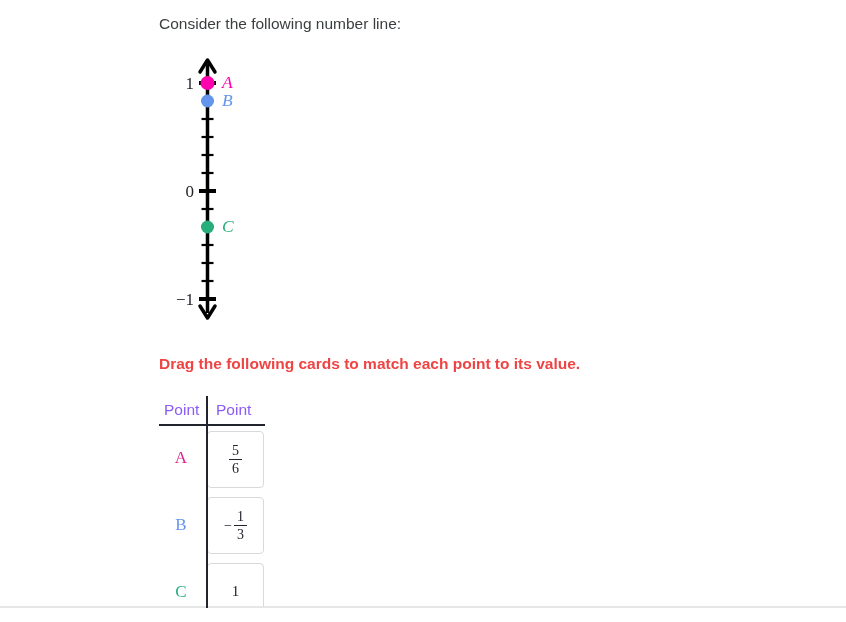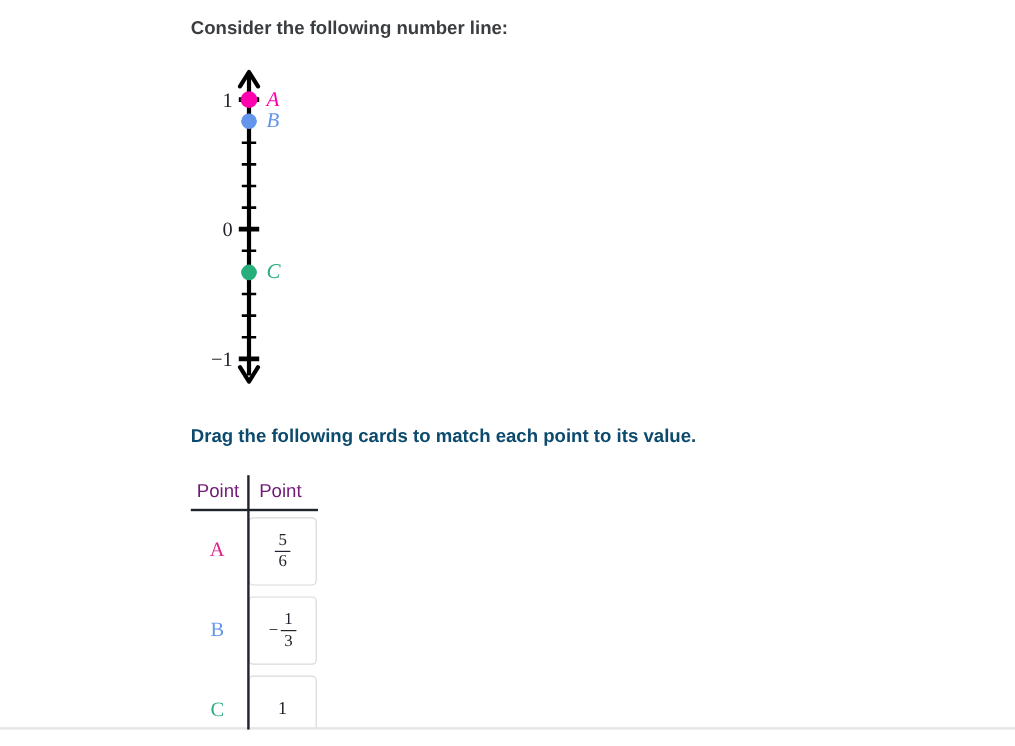--- a/index.html
+++ b/index.html
@@ -3,45 +3,45 @@
 <meta charset="utf-8">
 <style>
   html, body { margin: 0; padding: 0; background: #fff; }
   .page {
     position: relative; width: 846px; height: 622px;
     background: #ffffff; overflow: hidden;
     font-family: "Liberation Sans", sans-serif;
   }
   .prompt {
     position: absolute; left: 159px; top: 15px;
-    font-size: 15.5px; line-height: 18px; color: #3b3e40; font-weight: bold;
+    font-size: 15.5px; line-height: 18px; color: #3b3e40;
   }
   .instruction {
     position: absolute; left: 159px; top: 355px;
-    font-size: 15.5px; font-weight: bold; color: #0c4a6e;
+    font-size: 15.5px; font-weight: bold; color: #ef4444;
   }
   .nl-svg { position: absolute; left: 150px; top: 52px; }
   .axis-label {
     position: absolute; left: 160px; width: 34px; text-align: right;
     font-family: "Liberation Serif", serif; font-size: 17px;
     line-height: 17px; color: #21242c;
   }
   .axis-1 { top: 75px; }
   .axis-0 { top: 183px; }
   .axis-n1 { top: 291px; }
   .pt-label {
     position: absolute; left: 222px;
     font-family: "Liberation Serif", serif; font-style: italic;
     font-size: 17.5px; line-height: 17px;
   }
   .pt-a { top: 74px; color: #ff00af; }
   .pt-b { top: 92px; color: #6495ed; }
   .pt-c { top: 218px; color: #28ae7b; }
   .th {
-    position: absolute; top: 401px; font-size: 15.5px; color: #701a75;
+    position: absolute; top: 401px; font-size: 15.5px; color: #8b5cf6;
   }
   .th-point { left: 164px; }
   .th-value { left: 216px; }
   .col-divider {
     position: absolute; left: 206px; top: 396px;
     width: 1.5px; height: 212px; background: #21242c; z-index: 4;
   }
   .header-rule {
     position: absolute; left: 159px; top: 424px;
     width: 106px; height: 1.5px; background: #21242c;

